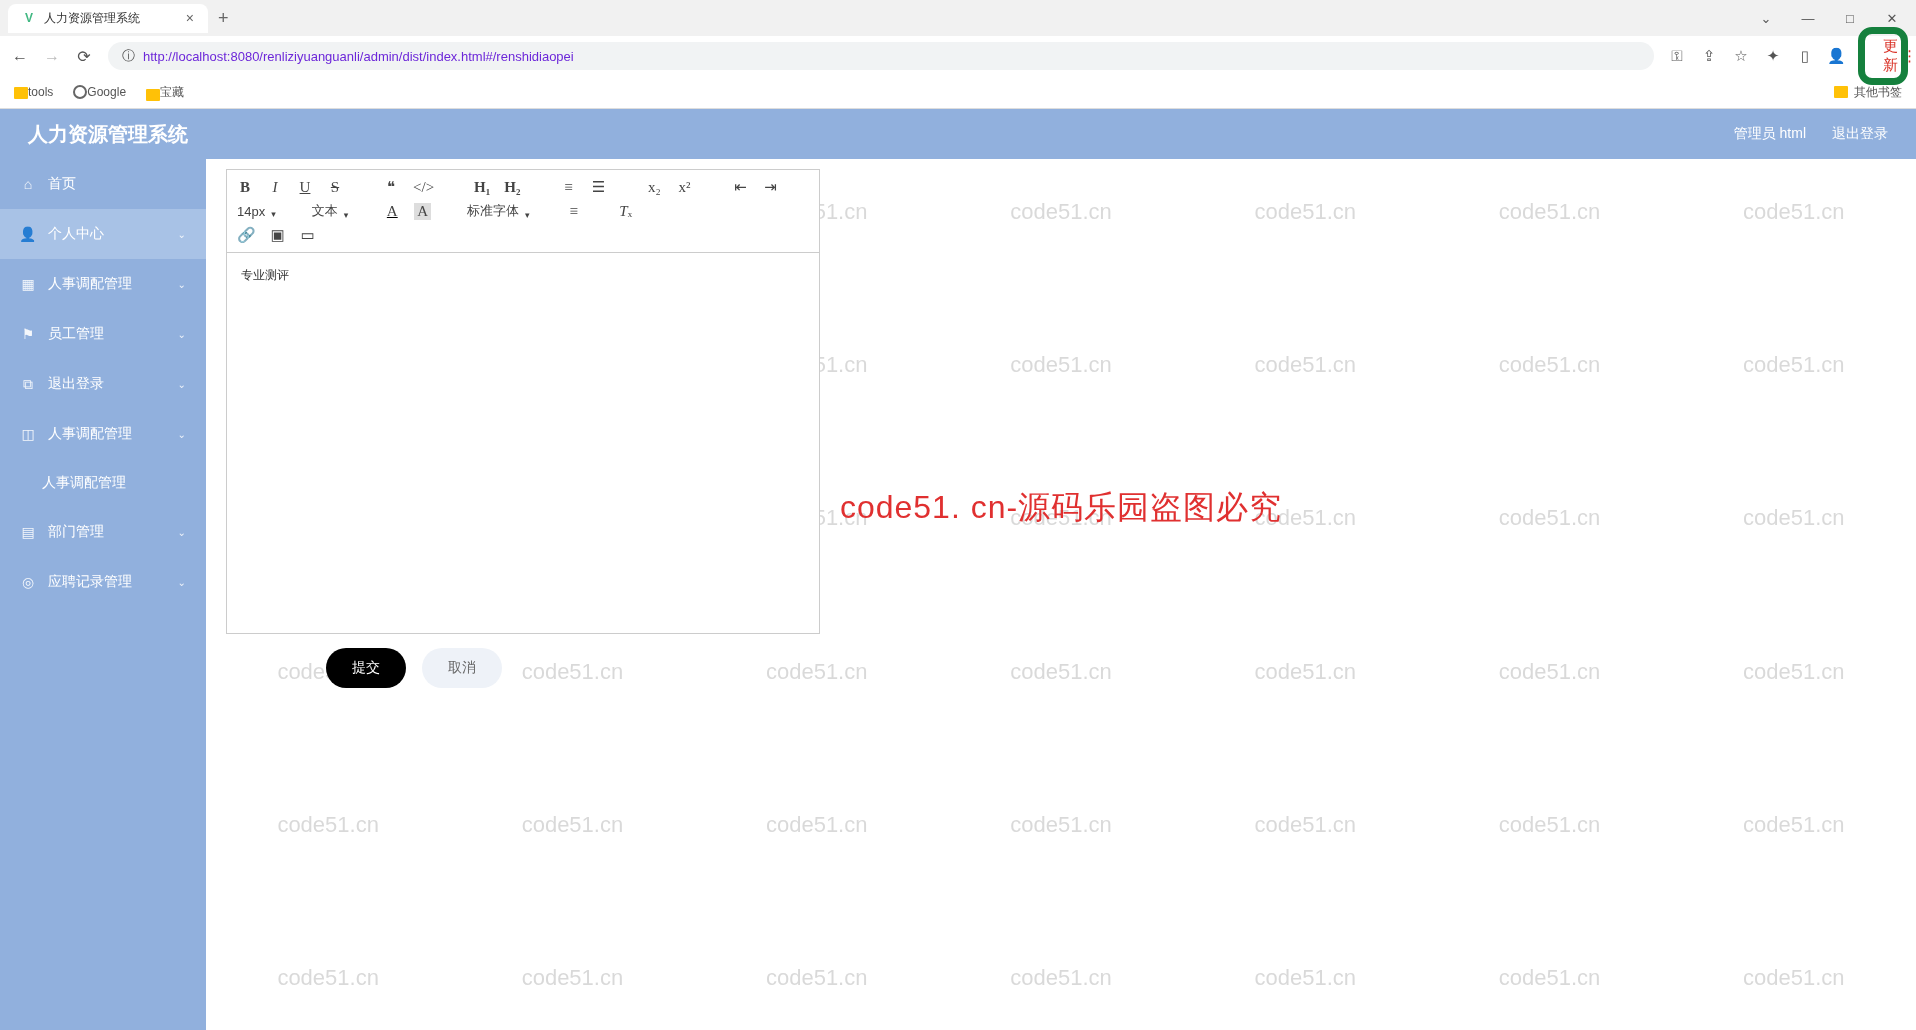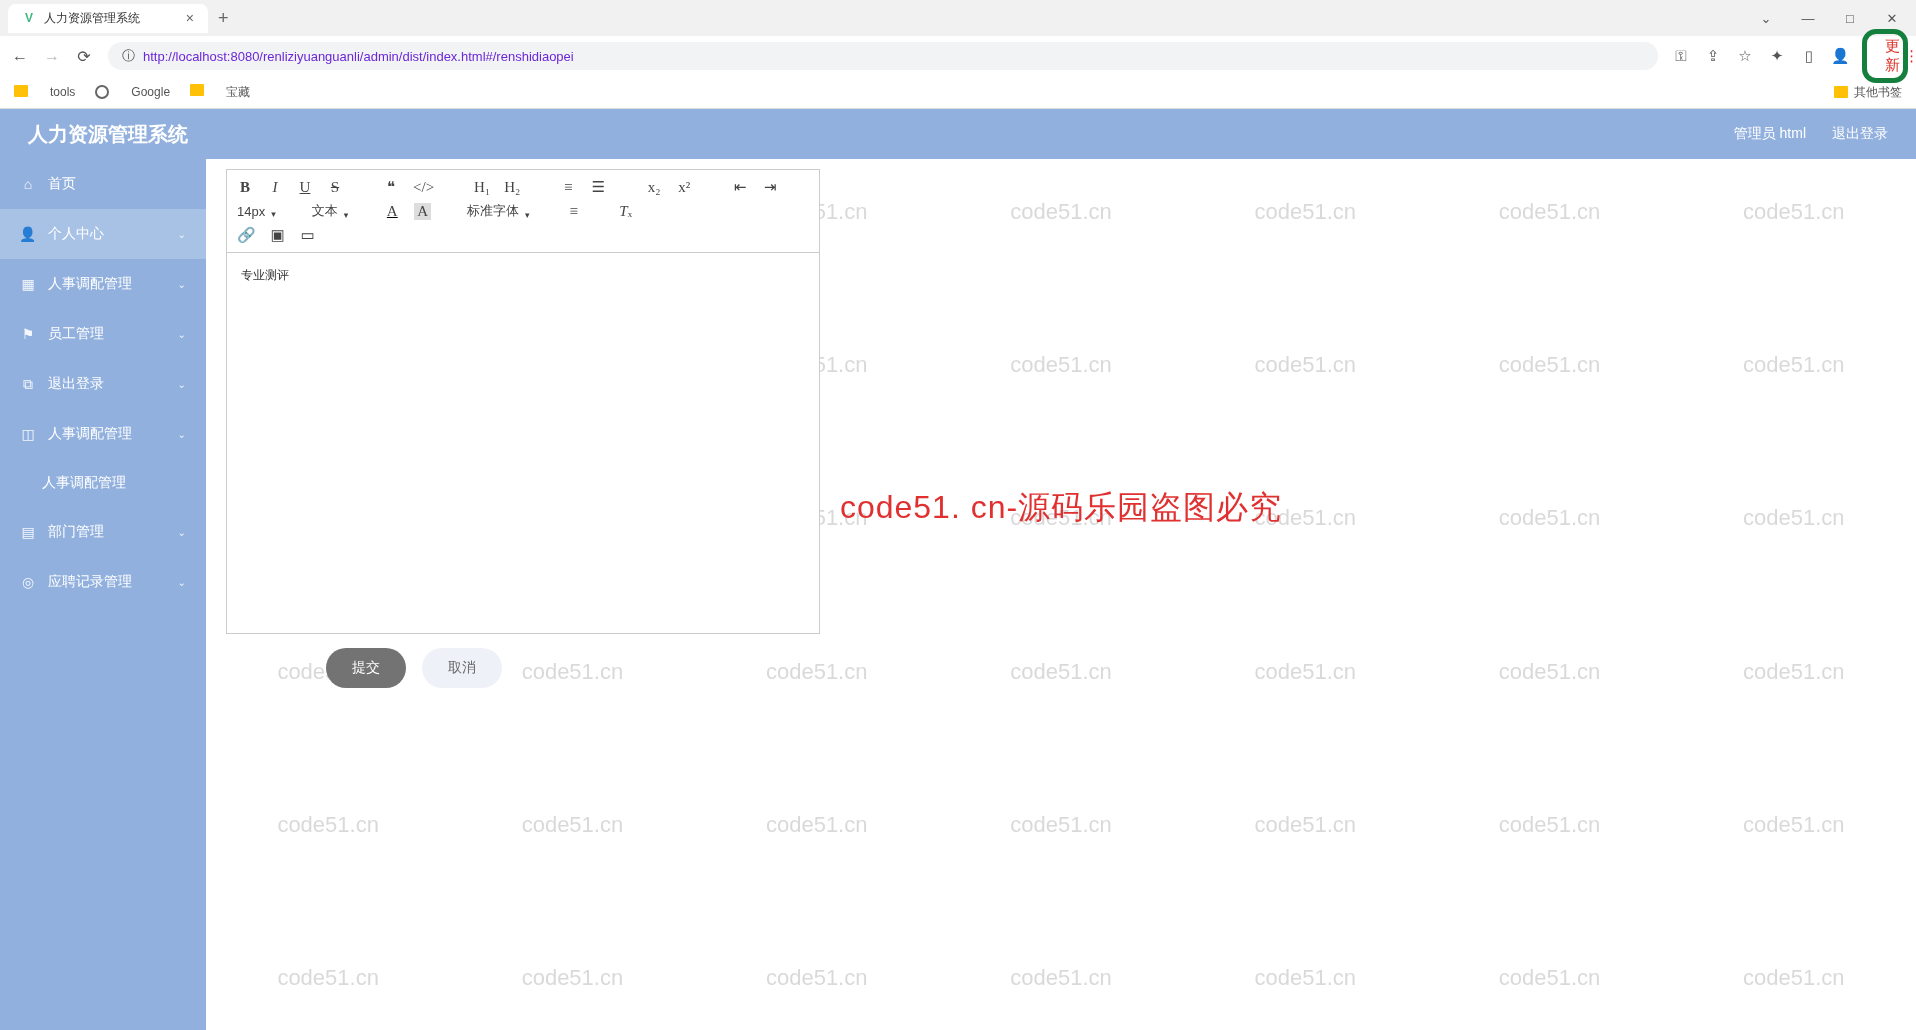--- a/index.html
+++ b/index.html
@@ -12,23 +12,23 @@
 .new-tab{margin-left:10px;color:#666;font-size:18px;cursor:pointer}
 .win-controls{margin-left:auto;display:flex;gap:14px;padding-right:10px;color:#555}
 .win-controls span{width:28px;height:28px;display:flex;align-items:center;justify-content:center;cursor:pointer;font-size:13px}
 .addr-bar{display:flex;align-items:center;height:40px;padding:4px 8px;gap:12px}
 .nav-btns{display:flex;gap:8px;color:#555}
 .nav-btns span{width:24px;height:24px;display:flex;align-items:center;justify-content:center;cursor:pointer;font-size:16px}
 .url-box{flex:1;display:flex;align-items:center;gap:8px;background:#f1f3f4;border-radius:20px;padding:5px 14px;font-size:13px;color:#555}
 .url-text{color:#6d28d9}
 .addr-right{display:flex;gap:10px;align-items:center;color:#555}
 .addr-right span{cursor:pointer;font-size:15px;width:22px;text-align:center}
-.update-btn{border:5px solid #15803d;color:#d93025;padding:3px 18px;border-radius:14px;font-size:12px;display:flex;align-items:center;gap:4px}
+.update-btn{border:7px solid #15803d;color:#d93025;padding:3px 18px;border-radius:14px;font-size:12px;display:flex;align-items:center;gap:4px}
 .bookmarks{display:flex;align-items:center;height:32px;padding:0 14px;gap:20px;font-size:12px;color:#555}
-.bm-item{display:flex;align-items:flex-start;gap:22px;cursor:pointer}
+.bm-item{display:flex;align-items:flex-end;gap:0;cursor:pointer}
 .bm-folder{width:14px;height:12px;background:#ffc107;border-radius:1px}
 .bm-circle{width:14px;height:14px;border:2px solid #666;border-radius:50%}
 .bm-right{margin-left:auto;display:flex;align-items:center;gap:6px}
 .app{display:flex;flex-direction:column;height:calc(100vh - 108px)}
 .app-header{height:50px;background:#91b0dd;display:flex;align-items:center;padding:0 28px;color:#fff}
 .app-title{font-size:20px;font-weight:bold}
 .app-header-right{margin-left:auto;display:flex;gap:26px;font-size:14px}
 .app-header-right span{cursor:pointer}
 .app-body{flex:1;display:flex;overflow:hidden}
 .sidebar{width:206px;background:#91b0dd;color:#fff;overflow-y:auto}
@@ -46,26 +46,26 @@
 .tb-row{display:flex;gap:14px;align-items:center;margin-bottom:6px}
 .tb-row:last-child{margin-bottom:0}
 .tb-btn{cursor:pointer;font-size:15px;color:#444;min-width:16px;text-align:center;font-family:Georgia,serif}
 .tb-sel{display:flex;align-items:flex-end;gap:6px;font-size:13px;color:#444}
 .tb-sel .caret{font-size:9px}
 .editor-body{min-height:380px;padding:14px;font-size:12px}
 .date-input{display:flex;align-items:center;gap:8px;border:1px solid #ddd;border-radius:4px;padding:8px 12px;width:216px;color:#555;font-size:14px}
 .date-input .cal{color:#bbb}
 .btn-row{padding-left:100px;display:flex;gap:16px}
 .btn{padding:11px 26px;border-radius:20px;border:none;font-size:14px;cursor:pointer}
-.btn-primary{background:#737373;color:#fff}
+.btn-primary{background:#000000;color:#fff}
 .btn-default{background:#eef2f8;color:#666}
 .watermark{position:absolute;inset:0;pointer-events:none;display:flex;flex-wrap:wrap;align-content:space-between;padding:40px 0;z-index:1}
 .wm-row{width:100%;display:flex;justify-content:space-around;color:#bbb;font-size:22px;opacity:.55}
 .wm-center{position:absolute;top:40%;left:50%;transform:translate(-50%,-50%);color:#e03030;font-size:32px;font-weight:500;letter-spacing:1px}
-.h-char{font-family:Georgia,serif;font-weight:normal}
+.h-char{font-family:Georgia,serif;font-weight:bold}
 </style>
 </head>
 <body>
 
 <div class="browser-chrome">
   <div class="tab-bar">
     <div class="tab">
       <span class="tab-favicon">V</span>
       <span>人力资源管理系统</span>
       <span class="tab-close">×</span>

